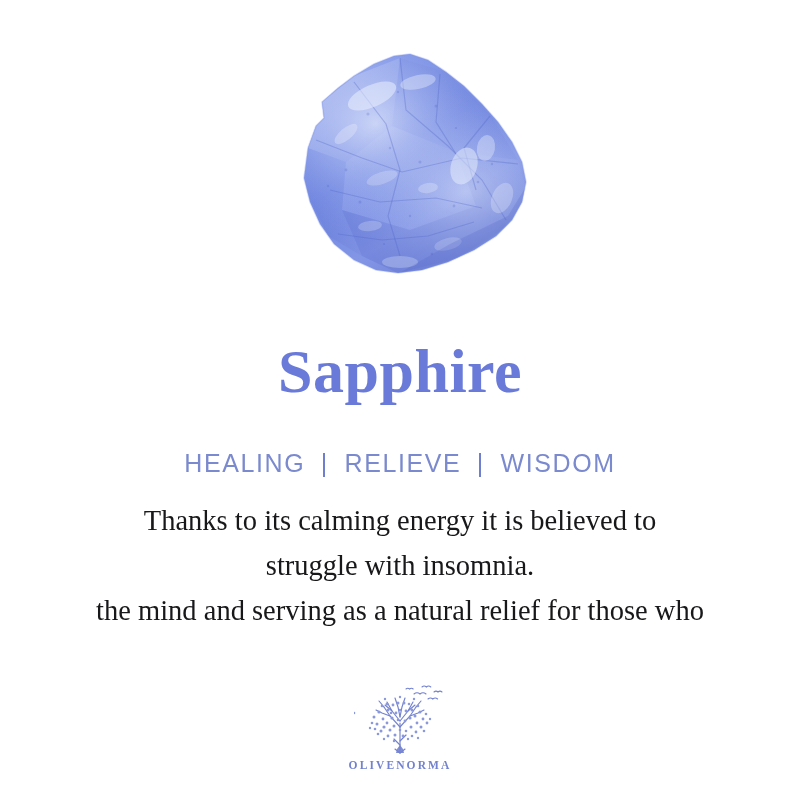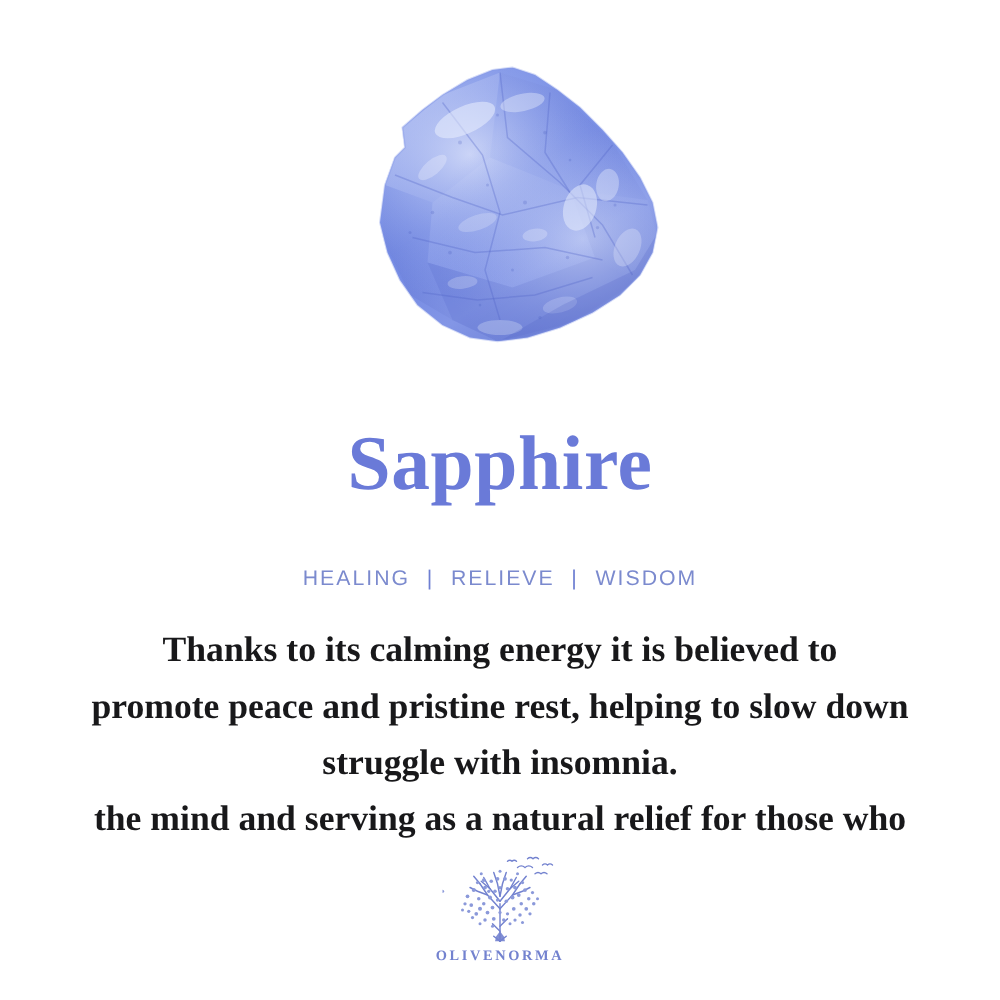--- a/index.html
+++ b/index.html
@@ -59,42 +59,42 @@
 
   
   .subtitle {
     position: absolute;
     top: 447px;
     left: 0;
     width: 800px;
     text-align: center;
     font-family: "Liberation Sans", sans-serif;
     font-weight: 300;
-    font-size: 17px;
+    font-size: 25px;
     line-height: 32px;
     letter-spacing: 1.6px;
     color: #7b8ace;
     margin: 0;
     white-space: nowrap;
   }
   .subtitle .sep {
     color: #6e7fd2;
     padding: 0 7px;
     font-weight: 400;
   }
 
   
   .body-copy {
     position: absolute;
     top: 498px;
     left: 28px;
     width: 744px;
     text-align: center;
     font-family: "Liberation Serif", "DejaVu Serif", serif;
-    font-weight: 700;
+    font-weight: 400;
     font-size: 28.5px;
     line-height: 45px;
     color: #18181a;
     margin: 0;
   }
   .body-copy .ln { display: block; white-space: nowrap; }
 
   
   .logo {
     position: absolute;
@@ -230,21 +230,20 @@
   <div class="subtitle">
     <span>HEALING</span>
     <span class="sep">|</span>
     <span>RELIEVE</span>
     <span class="sep">|</span>
     <span>WISDOM</span>
   </div>
 
   <p class="body-copy">
     <span class="ln">Thanks to its calming energy it is believed to</span>
-    <span class="ln">promote peace and pristine rest, helping to slow down</span>
     <span class="ln">struggle with insomnia.</span>
     <span class="ln">the mind and serving as a natural relief for those who</span>
   </p>
 
   <div class="logo">
     <svg class="logo-mark" width="92" height="74" viewBox="0 0 92 74" aria-hidden="true">
       <g stroke="#7382cf" fill="none" stroke-width="1.15" stroke-linecap="round">
         <path d="M46,70 L46,40"></path>
         <path d="M46,44 L36,33 L30,24"></path>
         <path d="M46,44 L56,33 L62,24"></path>

